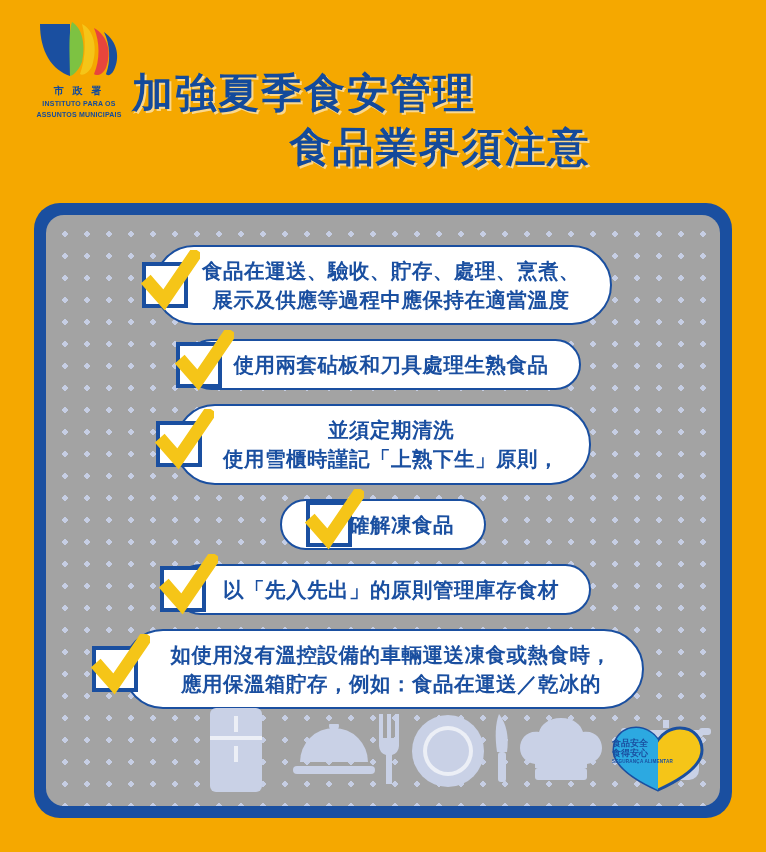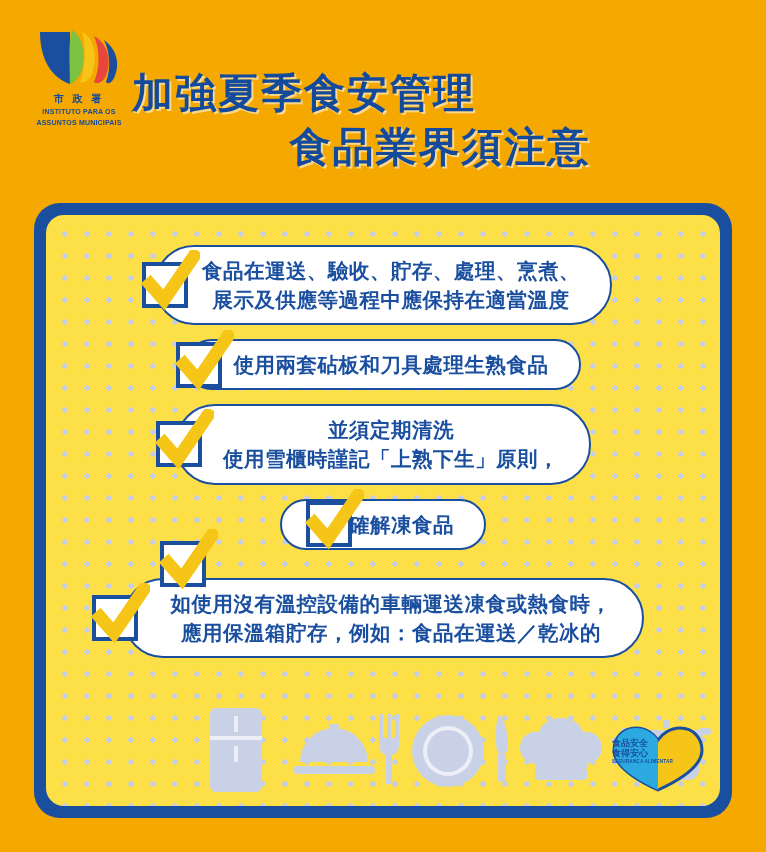--- a/index.html
+++ b/index.html
@@ -12,21 +12,21 @@
     position: relative;
   }
 
   
   .header {
     position: relative;
     height: 200px;
   }
   .logo {
     position: absolute;
-    left: 24px; top: 26px;
+    left: 24px; top: 18px;
     width: 110px;
     text-align: center;
   }
   .logo-mark {
     width: 86px; height: 62px;
     margin: 0 auto;
     position: relative;
   }
   .logo-text1 {
     font-size: 10px;
@@ -66,21 +66,21 @@
   .card {
     position: absolute;
     left: 34px; top: 203px;
     width: 698px; height: 615px;
     background: #1A4FA0;
     border-radius: 26px;
     padding: 12px;
   }
   .card-inner {
     width: 100%; height: 100%;
-    background: #fde047;
+    background: #a3a3a3;
     border-radius: 18px;
     position: relative;
     overflow: hidden;
   }
   .dots {
     position: absolute; inset: 0;
     background-image: radial-gradient(#C6CEE4 2.6px, transparent 2.7px);
     background-size: 22px 22px;
     background-position: 8px 8px;
   }
@@ -227,20 +227,23 @@
           <div>正確解凍食品</div>
         </div>
       </div>
 
       <div class="row">
         <div class="check" style="left:96px;">
           <svg width="60" height="62" viewBox="0 0 60 62">
               <path d="M10 34 L24 50 L54 6" stroke="#F5C518" stroke-width="13" fill="none" stroke-linecap="square"></path>
             </svg>
         </div>
+        <div class="pill wide">
+          <div>以「先入先出」的原則管理庫存食材</div>
+        </div>
       </div>
 
       <div class="row">
         <div class="check" style="left:28px;">
           <svg width="60" height="62" viewBox="0 0 60 62">
               <path d="M10 34 L24 50 L54 6" stroke="#F5C518" stroke-width="13" fill="none" stroke-linecap="square"></path>
             </svg>
         </div>
         <div class="pill wide">
           <div>如使用沒有溫控設備的車輛運送凍食或熱食時，</div>

